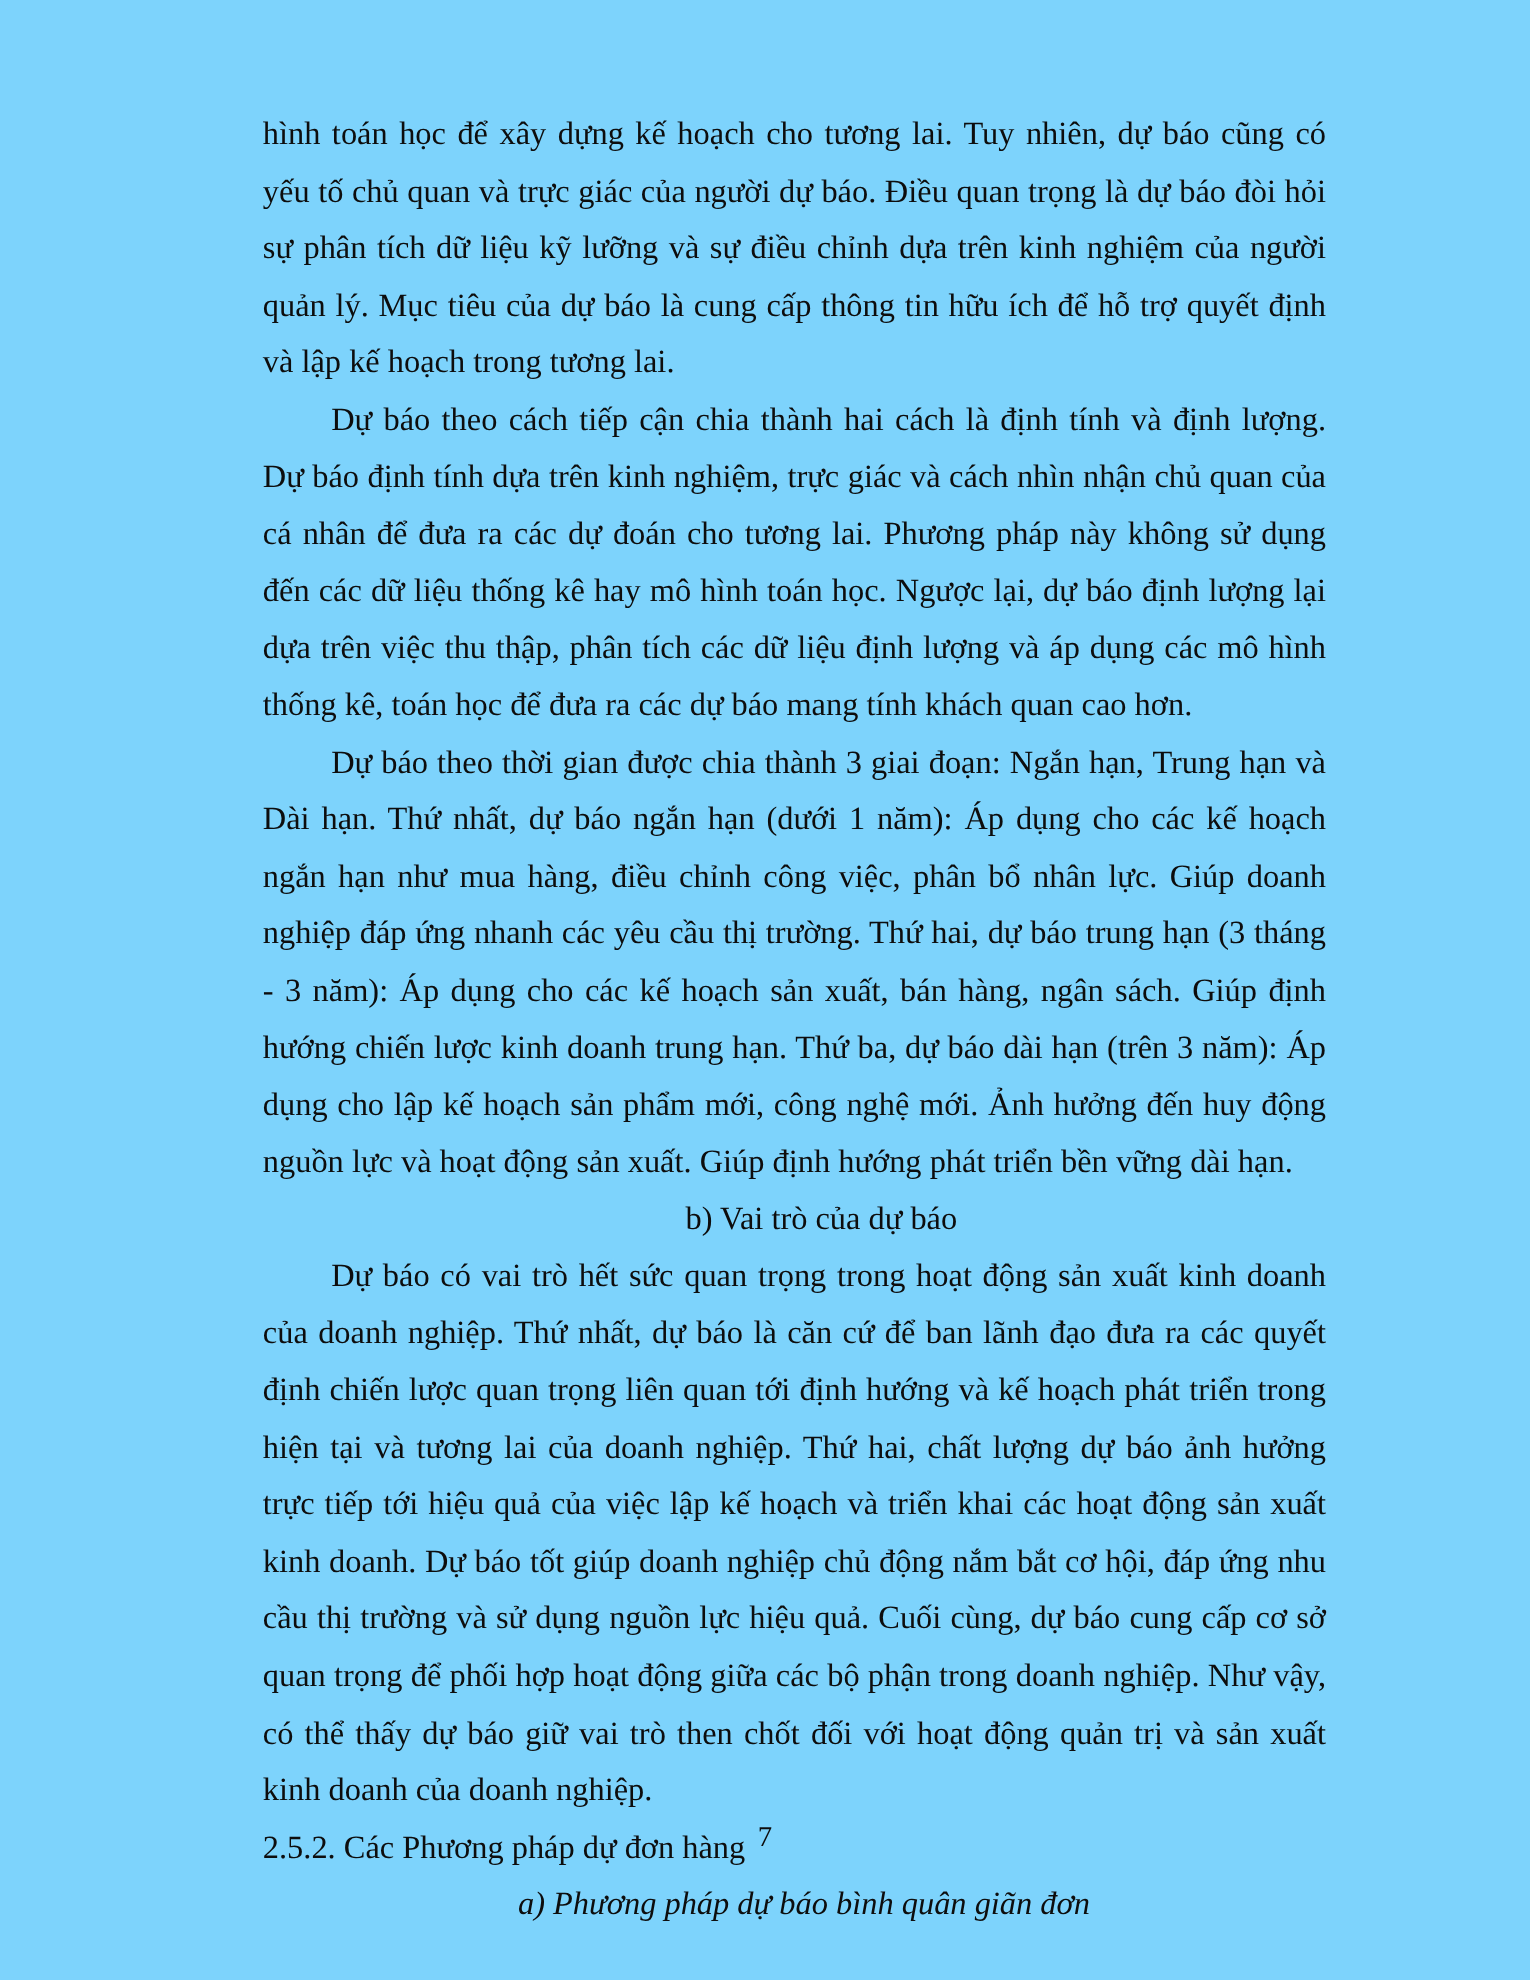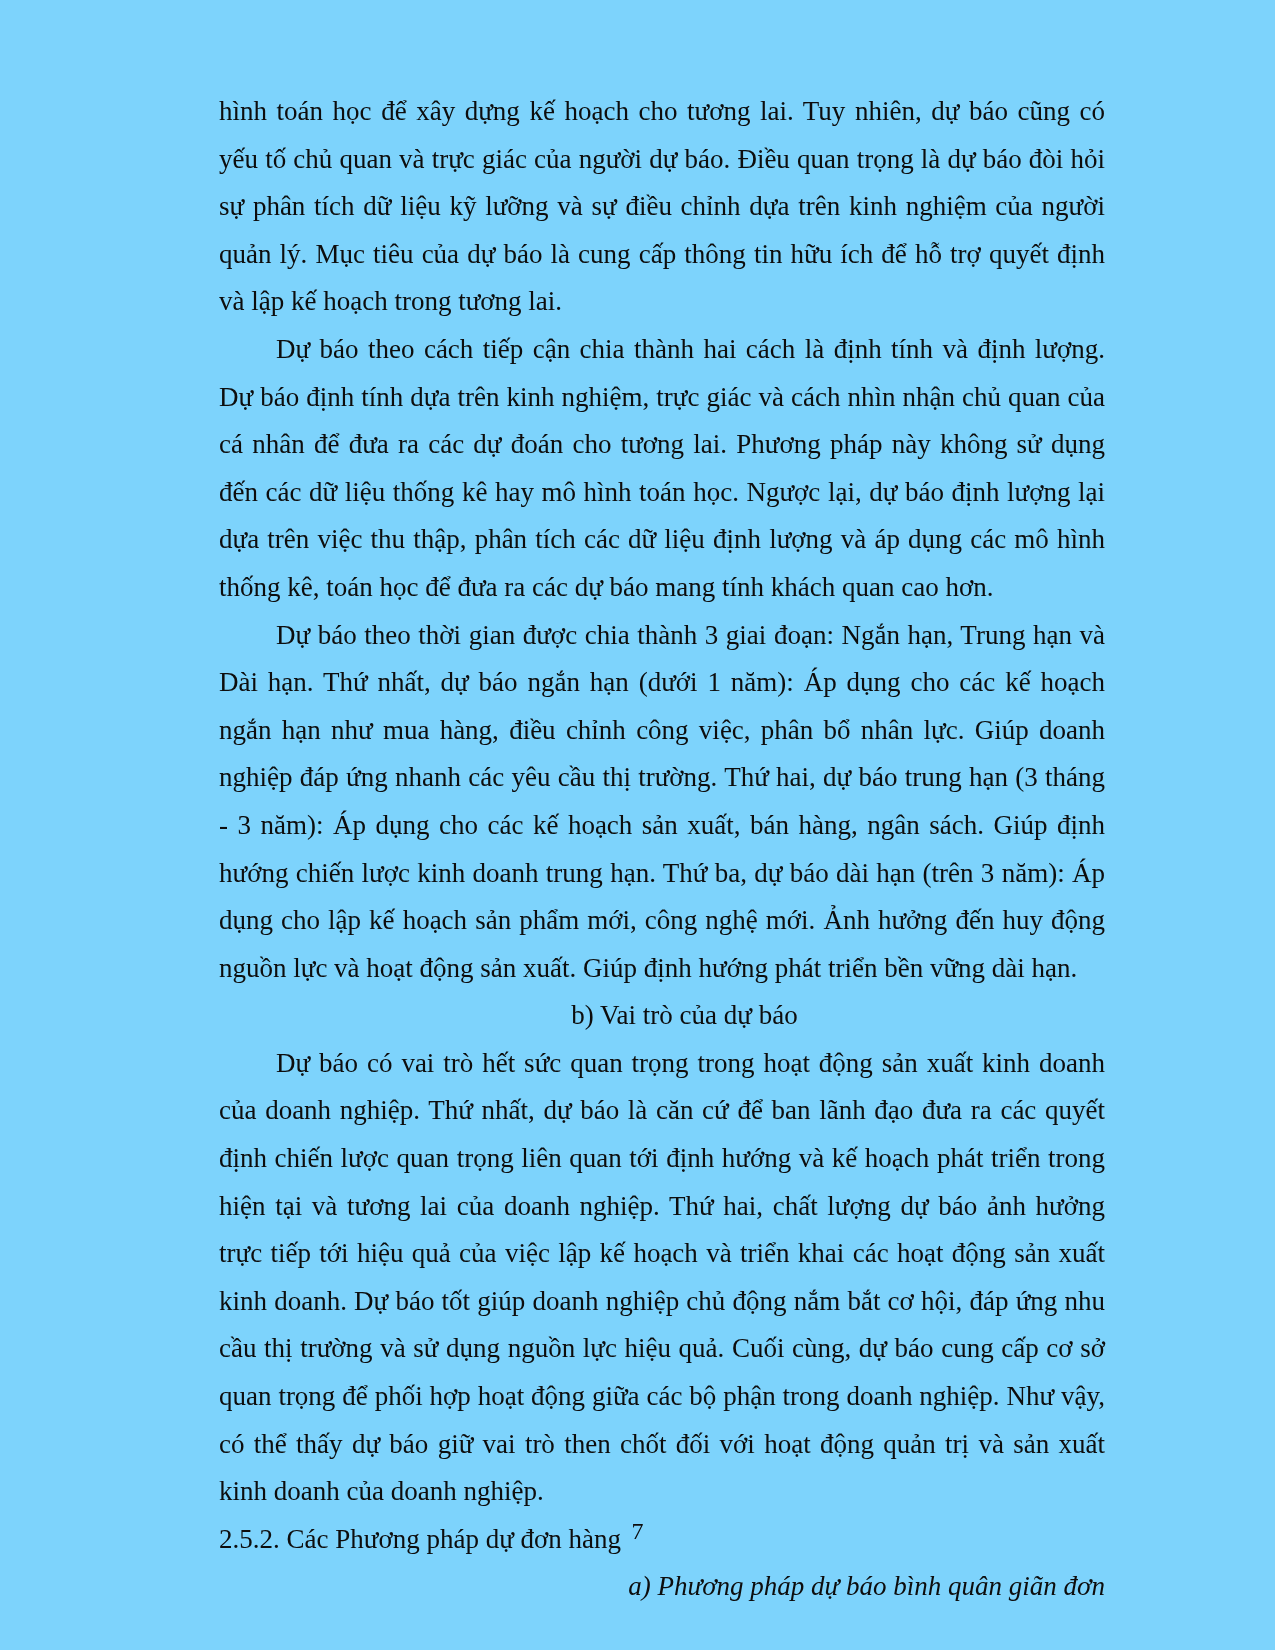--- a/index.html
+++ b/index.html
@@ -38,21 +38,21 @@
     text-indent: 45px;
     text-align: center;
   }
   .heading-numbered {
     text-indent: 0;
     text-align: left;
   }
   .heading-italic-a {
     font-style: italic;
     text-indent: 16px;
-    text-align: right;
+    text-align: center;
     font-family: Liberation Serif, serif;
   }
   .lead-italic {
   }
   .footer {
     position: absolute;
     top: 1518px;
     left: 0;
     width: 1275px;
     text-align: center;

